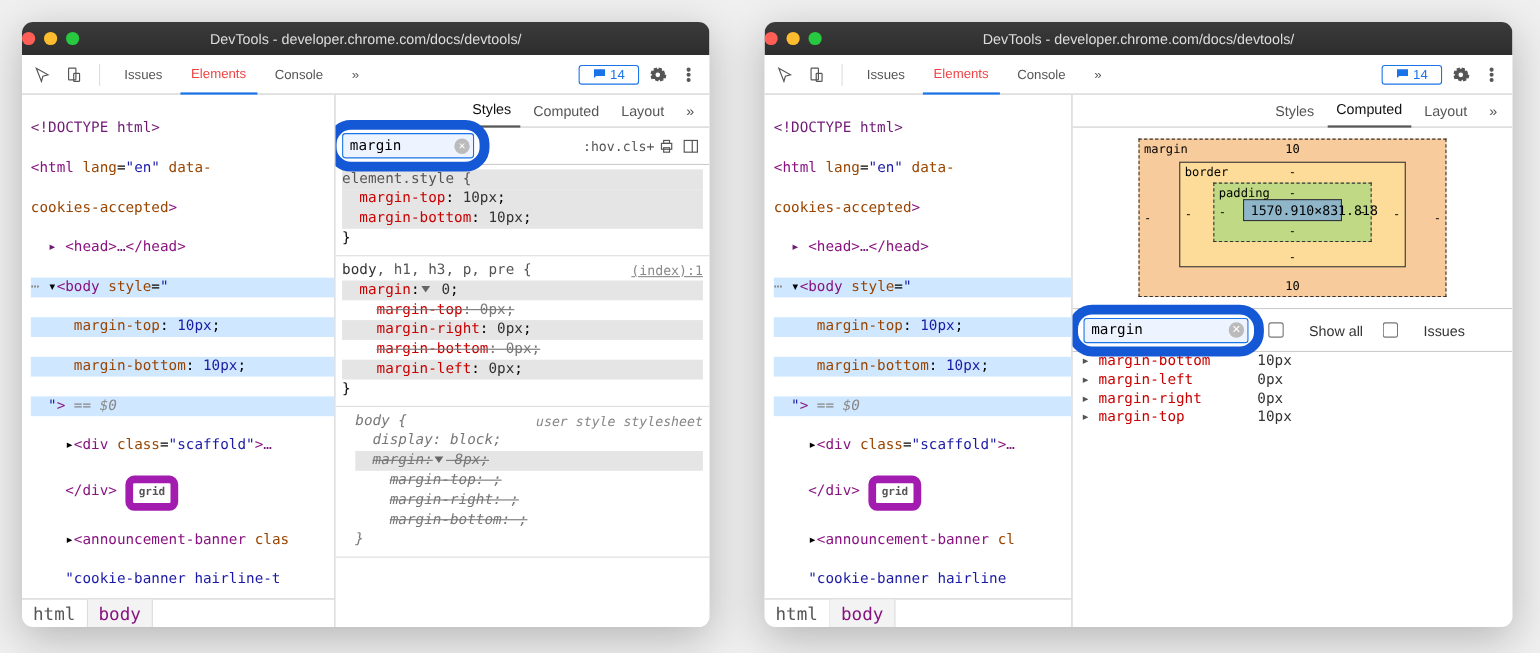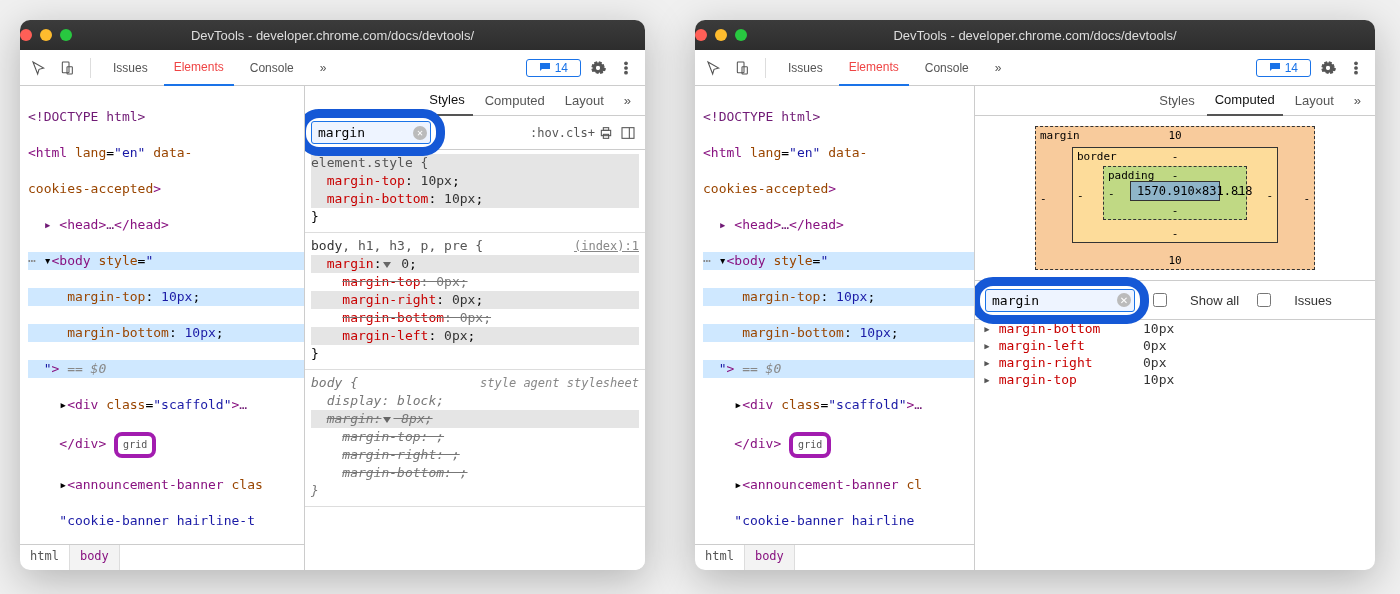--- a/index.html
+++ b/index.html
@@ -56,41 +56,41 @@
   .count-badge svg{width:12px;height:12px;fill:#1a73e8;}
   .gear svg, .kebab svg{width:16px;height:16px;fill:#555;}
   .body { flex:1; display:flex; overflow:hidden;}
   .dom-pane { flex:1; overflow:hidden; border-right:1px solid #ccc; display:flex; flex-direction:column;}
   .side-pane { width:340px; display:flex; flex-direction:column; overflow:hidden;}
   .dom-code { flex:1; overflow:auto; font-family: Menlo, Consolas, monospace; font-size:13px; line-height:18px; padding:4px 0 4px 8px; white-space:pre;}
   .dom-code .l { display:block; padding-left:0;}
   .tag{color:#881280;} .attr{color:#994500;} .val{color:#1a1aa6;} .mute{color:#701a75;}
   .selected-line { background:#cfe8ff; }
   .dollar{color:#888; font-style:italic;}
-  .grid-badge{display:inline-block;border:4px solid #a21caf;border-radius:8px;padding:0 5px;font-size:10px;color:#555;background:#fff;}
+  .grid-badge{display:inline-block;border:7px solid #a21caf;border-radius:8px;padding:0 5px;font-size:10px;color:#555;background:#fff;font-weight:bold;}
   .ellipsis-gutter{color:#888;}
-  .breadcrumb { height:26px; border-top:1px solid #ccc; display:flex; font-family:Menlo,monospace; font-size:12px;}
+  .breadcrumb { height:26px; border-top:1px solid #ccc; display:flex; font-family:Menlo,monospace; font-size:16px;}
   .breadcrumb div{padding:4px 10px; border-right:1px solid #ddd; color:#555;}
   .breadcrumb div:last-child{color:#881280; background:#f3f3f3;}
 
   .subtabs { height:30px; border-bottom:1px solid #ccc; display:flex; align-items:center; padding:0 6px; gap:4px;justify-content:flex-end;}
   .subtab { padding:0 8px; height:30px; display:flex; align-items:center; color:#555; cursor:pointer; font-size:13px;}
   .subtab.active{ color:#111; border-bottom:2px solid #555; font-weight:500;}
   .filter-wrap{position:relative; display:inline-flex;}
   .filter-ring{ position:absolute; inset:-12px -14px; border:9px solid #1558d6; border-radius:22px; pointer-events:none;}
   .filter-input{ width:120px; font-family:Menlo,monospace; font-size:13px; padding:3px 22px 3px 6px; border:1px solid #1a73e8; outline:none; border-radius:3px; background:#eef4ff;}
   .clear-x{position:absolute; right:4px; top:50%; transform:translateY(-50%); width:14px; height:14px; border-radius:50%; background:#bbb; color:#fff; font-size:10px; display:flex; align-items:center; justify-content:center;}
   .toolbar-mini{height:34px; border-bottom:1px solid #ccc; display:flex; align-items:center; padding:0 6px; gap:8px; font-family:Menlo,monospace; font-size:12px; color:#555;}
   .toolbar-mini .right{margin-left:auto; display:flex; align-items:center;}
   .styles-body{flex:1; overflow:auto; font-family:Menlo,monospace; font-size:13px; line-height:18px; background:#fff;}
   .rule{border-bottom:1px solid #ddd; padding:4px 6px 6px 6px;}
   .rule .bg{background:#e5e5e5;}
   .sel{color:#555;} .prop{color:#c80000;} .pv{color:#333;}
   .strike{text-decoration:line-through; color:#777;}
-  .italic{font-style:italic; color:#777;}
+  .italic{font-style:italic; color:#777;margin-left:12px;}
   .rule-src{float:right; color:#888; text-decoration:underline; font-size:12px;}
   .tri{display:inline-block;width:0;height:0;border-left:4px solid transparent;border-right:4px solid transparent;border-top:6px solid #666;vertical-align:middle;margin:0 2px;}
 
   
   .box-model{padding:10px; display:flex; justify-content:center;}
   .bm-margin{background:#f8cb9c; border:1px dashed #333; padding:20px 36px 26px 36px; position:relative; width:280px;}
   .bm-border{background:#fddc9a; border:1px solid #333; padding:18px 30px 22px 30px; position:relative;}
   .bm-padding{background:#c0d984; border:1px dashed #333; padding:14px 26px 18px 26px; position:relative;}
   .bm-content{background:#8fb5c9; border:1px solid #333; text-align:center; padding:2px 6px; font-family:Menlo,monospace; font-size:12px;}
   .bm-label{position:absolute; top:2px; left:4px; font-size:11px; font-family:Menlo,monospace;}
@@ -229,21 +229,21 @@
           <span class="rule-src">(index):1</span>
           <div class="sel"><span style="color:#333">body</span>, h1, h3, p, pre {</div>
           <div class="bg">&nbsp;&nbsp;<span class="prop">margin</span>:<span class="tri"></span> <span class="pv">0</span>;</div>
           <div>&nbsp;&nbsp;&nbsp;&nbsp;<span class="strike"><span class="prop">margin-top</span>: 0px;</span></div>
           <div class="bg">&nbsp;&nbsp;&nbsp;&nbsp;<span class="prop">margin-right</span>: <span class="pv">0px</span>;</div>
           <div>&nbsp;&nbsp;&nbsp;&nbsp;<span class="strike"><span class="prop">margin-bottom</span>: 0px;</span></div>
           <div class="bg">&nbsp;&nbsp;&nbsp;&nbsp;<span class="prop">margin-left</span>: <span class="pv">0px</span>;</div>
           <div>}</div>
         </div>
         <div class="rule">
-          <span class="rule-src italic" style="text-decoration:none">style agent stylesheet</span>
+          <span class="rule-src italic" style="text-decoration:none">user style stylesheet</span>
           <div class="sel italic">body {</div>
           <div class="italic">&nbsp;&nbsp;display: block;</div>
           <div class="bg italic">&nbsp;&nbsp;<span class="strike">margin:<span class="tri"></span> 8px;</span></div>
           <div class="italic">&nbsp;&nbsp;&nbsp;&nbsp;<span class="strike">margin-top: ;</span></div>
           <div class="italic">&nbsp;&nbsp;&nbsp;&nbsp;<span class="strike">margin-right: ;</span></div>
           <div class="italic">&nbsp;&nbsp;&nbsp;&nbsp;<span class="strike">margin-bottom: ;</span></div>
           <div class="italic">}</div>
         </div>
       </div>
     </div>

